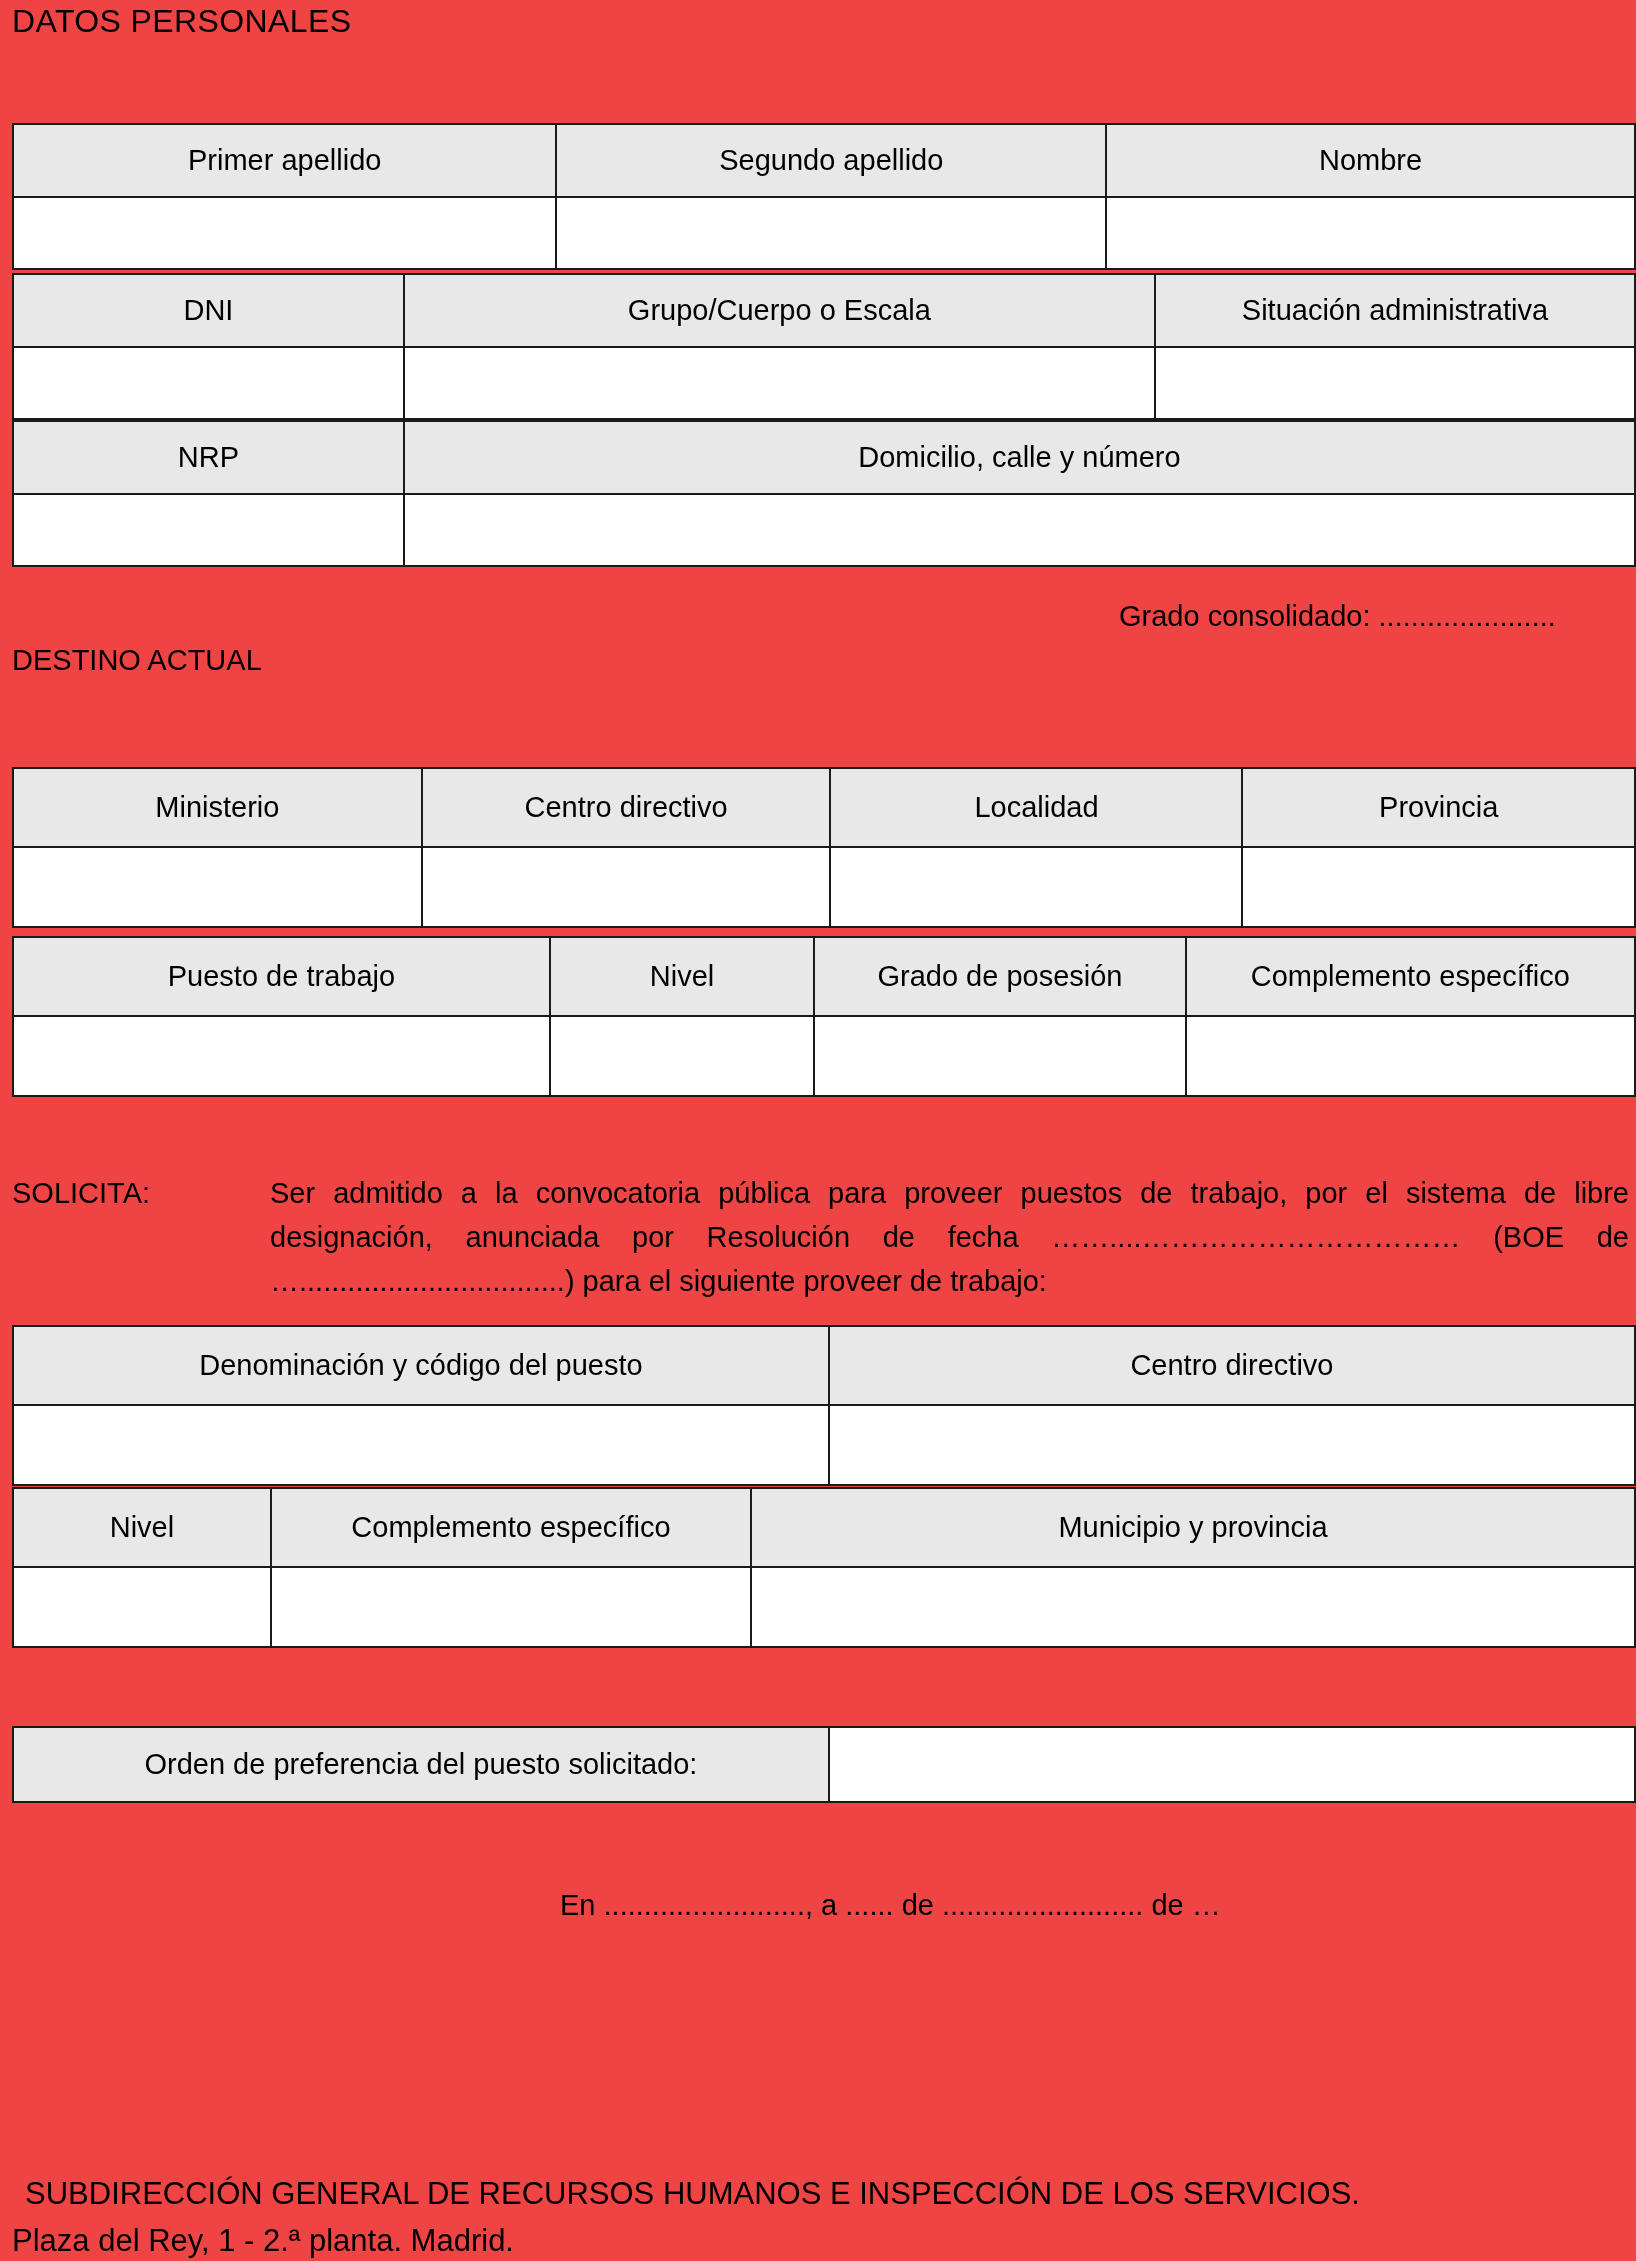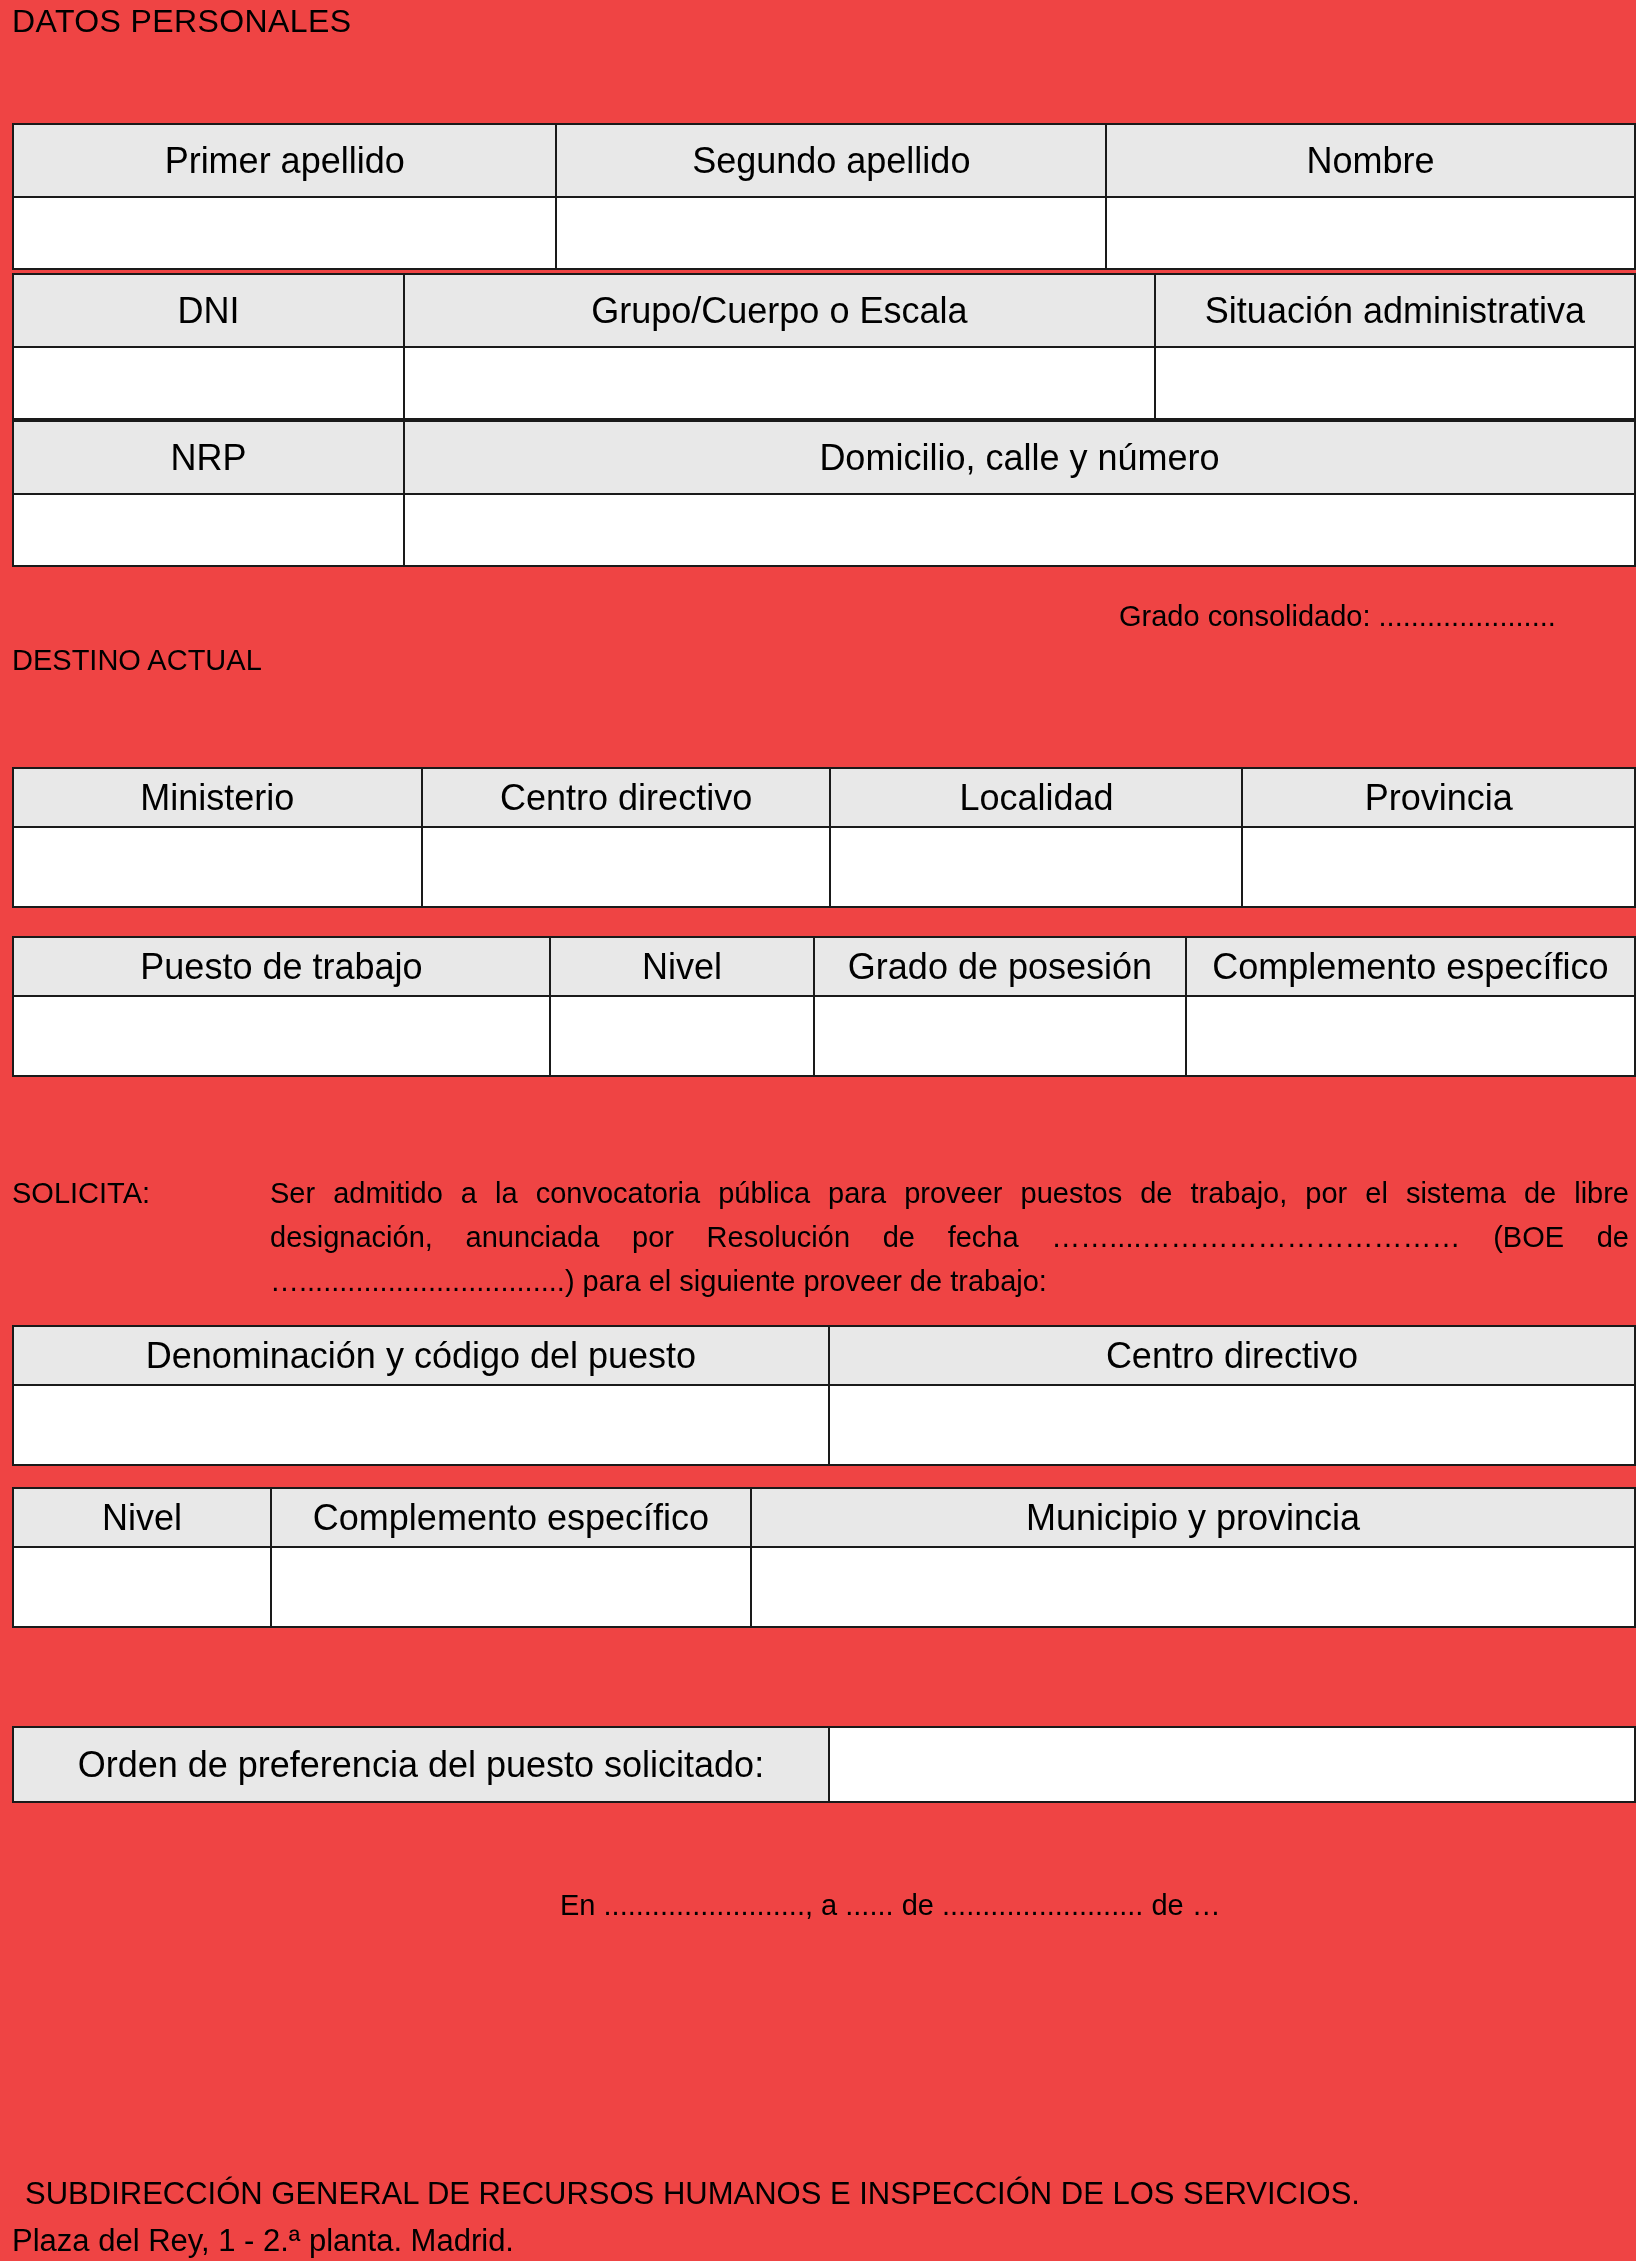--- a/index.html
+++ b/index.html
@@ -26,38 +26,38 @@
     white-space: nowrap;
   }
 
   table.form {
     border-collapse: collapse;
     width: 1624px;
     table-layout: fixed;
   }
   table.form td {
     border: 2.6px solid #1a1a1a;
-    font-size: 36px;
+    font-size: 29px;
     line-height: 1.2;
     overflow: hidden;
   }
   td.hdr {
     background: #e8e8e8;
     text-align: center;
     vertical-align: middle;
     padding: 0 10.2px;
   }
   td.blank {
     background: #ffffff;
   }
   
   .t-a td.hdr   { height: 73px; }
   .t-a td.blank { height: 72px; }
   
-  .t-b td.hdr   { height: 59px; }
+  .t-b td.hdr   { height: 79px; }
   .t-b td.blank { height: 80px; }
   
   .t-c td { height: 75px; }
   .t-c td.hdr { text-align: center; }
 
   .solicita-label { font-size: 29px; line-height: 44px; white-space: nowrap; }
   .solicita-text {
     font-size: 29px;
     line-height: 44px;
     text-align: justify;

